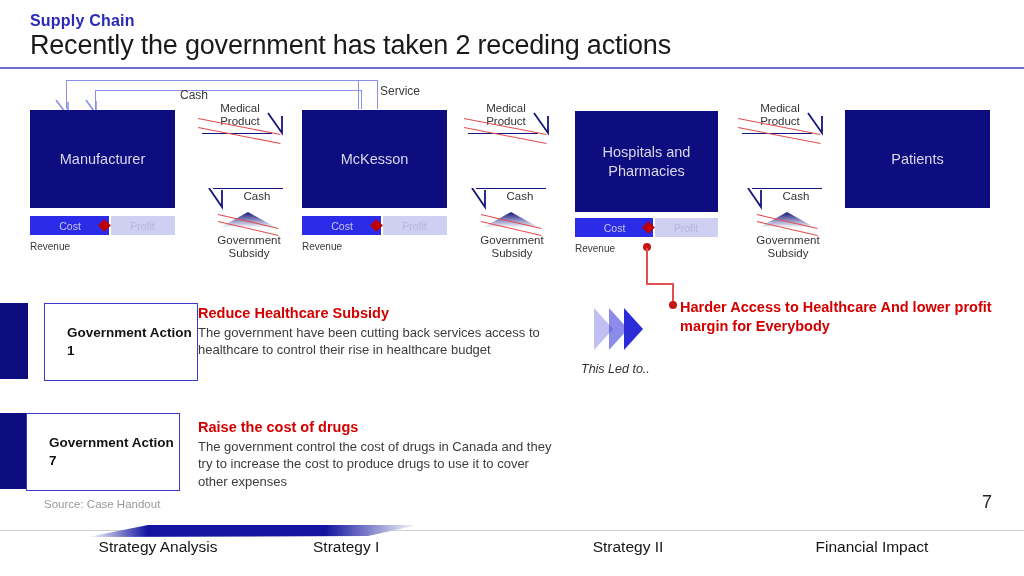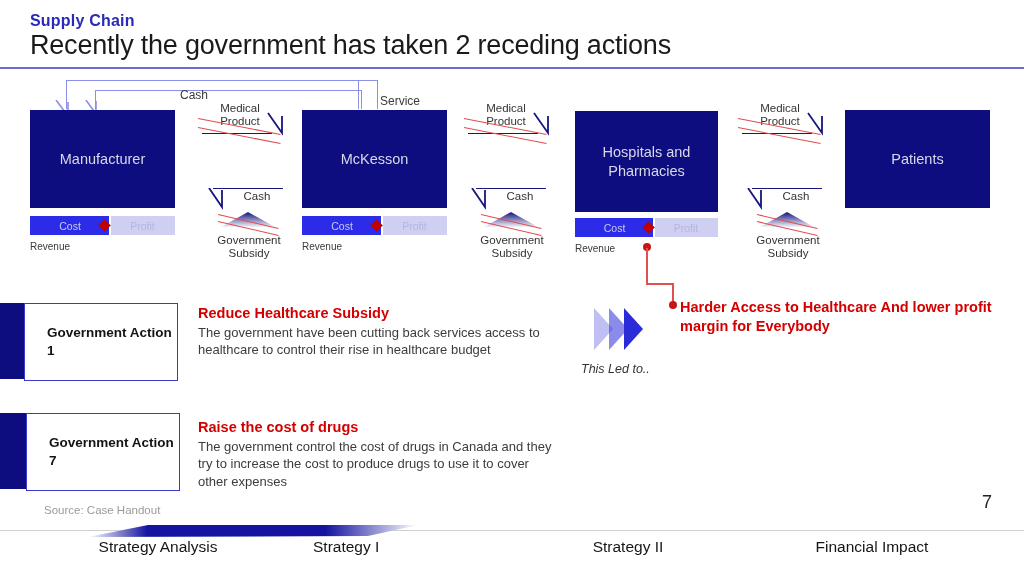--- a/index.html
+++ b/index.html
@@ -100,40 +100,40 @@
   }
 
   
   .rline{position:absolute;background:#E05050;}
   .rdot{position:absolute;width:8px;height:8px;border-radius:50%;background:#C81414;}
 
   .out-title{position:absolute;font-size:14.5px;font-weight:bold;color:#D40000;line-height:1.32;}
   .out-body{position:absolute;font-size:13px;color:#3c3c3c;line-height:1.33;}
 
   
-  .source{position:absolute;left:44px;top:498px;font-size:11.5px;color:#9a9a9a;margin-top:6px;}
+  .source{position:absolute;left:44px;top:498px;font-size:11.5px;color:#9a9a9a;}
   .pagenum{position:absolute;right:32px;top:492px;font-size:18px;color:#222;}
   .footer-rule{position:absolute;left:0;top:530px;width:1024px;height:1px;background:#d0d0d0;}
   .nav{position:absolute;top:538px;height:30px;font-size:15.5px;color:#161616;}
   .banner{position:absolute;left:88px;top:524px;width:330px;height:13px;}
 </style>
 </head>
 <body>
 
 <div class="slide">
 
   <div class="eyebrow">Supply Chain</div>
   <div class="headline">Recently the government has taken 2 receding actions</div>
   <div class="header-rule"></div>
 
   <div class="bracket" style="left:66px;top:80px;width:310px;height:28px;"></div>
   <svg width="40" height="26" style="position:absolute;left:54px;top:100px;">
     <path d="M2,0 L14,16 L14,2" fill="none" stroke="#8D8DEA" stroke-width="1.6"></path>
   </svg>
-  <div class="bracket-label" style="left:380px;top:94px;">Service</div>
+  <div class="bracket-label" style="left:380px;top:84px;">Service</div>
 
   <div class="bracket" style="left:95px;top:90px;width:265px;height:18px;"></div>
   <svg width="40" height="26" style="position:absolute;left:84px;top:100px;">
     <path d="M2,0 L12,14 L12,1" fill="none" stroke="#8D8DEA" stroke-width="1.6"></path>
   </svg>
   <div class="bracket-label" style="left:180px;top:88px;">Cash</div>
 
   <div class="bracket" style="left:358px;top:80px;width:0px;height:28px;border-left:none;border-right:1.6px solid #8D8DEA;"></div>
 
   <div class="node" style="left:302px;top:110px;width:145px;height:98px;">
@@ -245,21 +245,21 @@
   </div>
   <div class="sublabel" style="left:743px;top:234px;width:90px;">Government Subsidy</div>
 
   <div class="rdot" style="left:643px;top:243px;"></div>
   <div class="rline" style="left:646px;top:248px;width:1.6px;height:36px;"></div>
   <div class="rline" style="left:646px;top:283px;width:28px;height:1.6px;"></div>
   <div class="rline" style="left:672px;top:283px;width:1.6px;height:22px;"></div>
   <div class="rdot" style="left:669px;top:301px;"></div>
 
   <div class="gov-strip" style="left:0px;top:303px;width:28px;height:76px;"></div>
-  <div class="gov-box" style="left:24px;top:303px;width:152px;height:76px;">
+  <div class="gov-box" style="left:44px;top:303px;width:152px;height:76px;">
     <span>Government Action 1</span>
   </div>
   <div class="act-title" style="left:198px;top:305px;">Reduce Healthcare Subsidy</div>
   <div class="act-body" style="left:198px;top:324px;width:362px;">The government have been cutting back services access to healthcare to control their rise in healthcare budget</div>
 
   <div class="gov-strip" style="left:0px;top:413px;width:28px;height:76px;"></div>
   <div class="gov-box" style="left:26px;top:413px;width:152px;height:76px;">
     <span>Government Action 7</span>
   </div>
   <div class="act-title" style="left:198px;top:419px;">Raise the cost of drugs</div>

